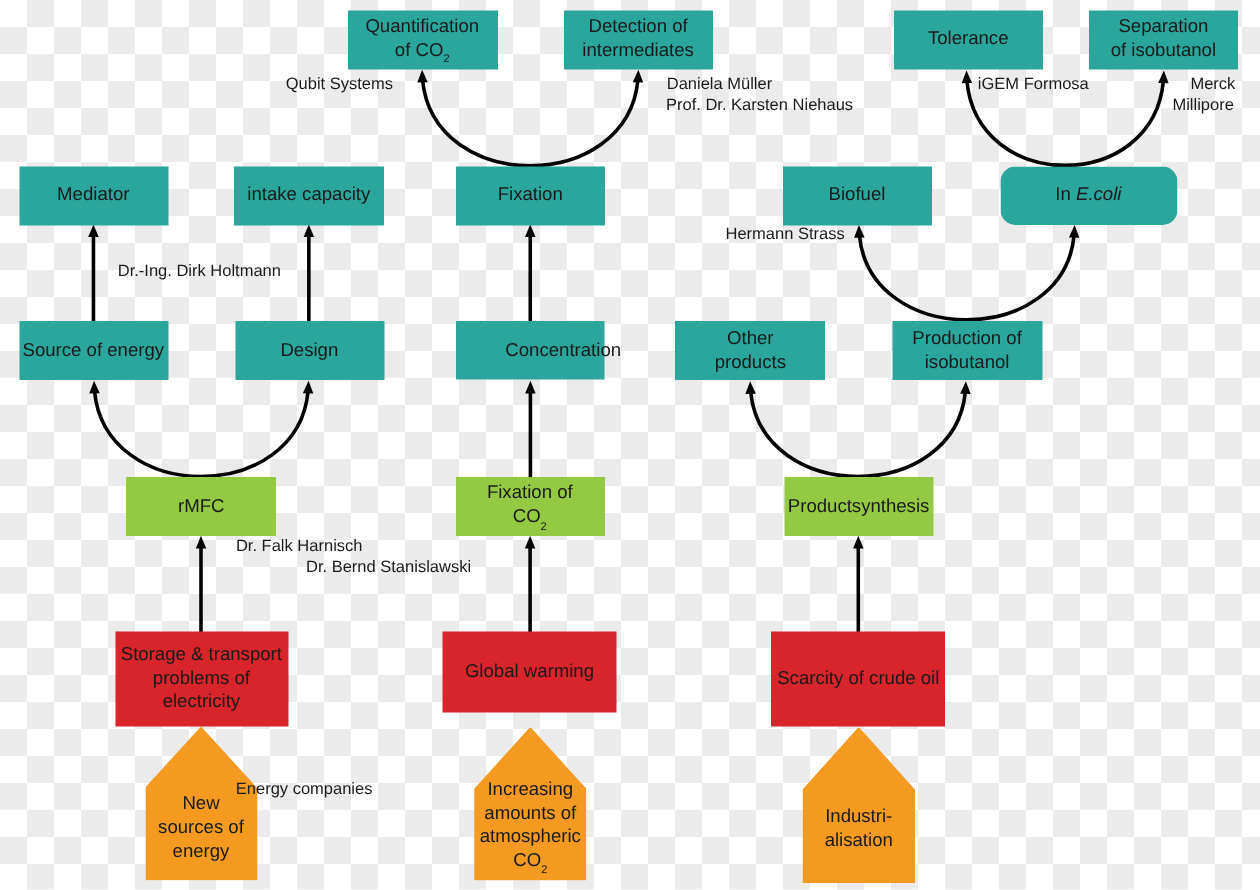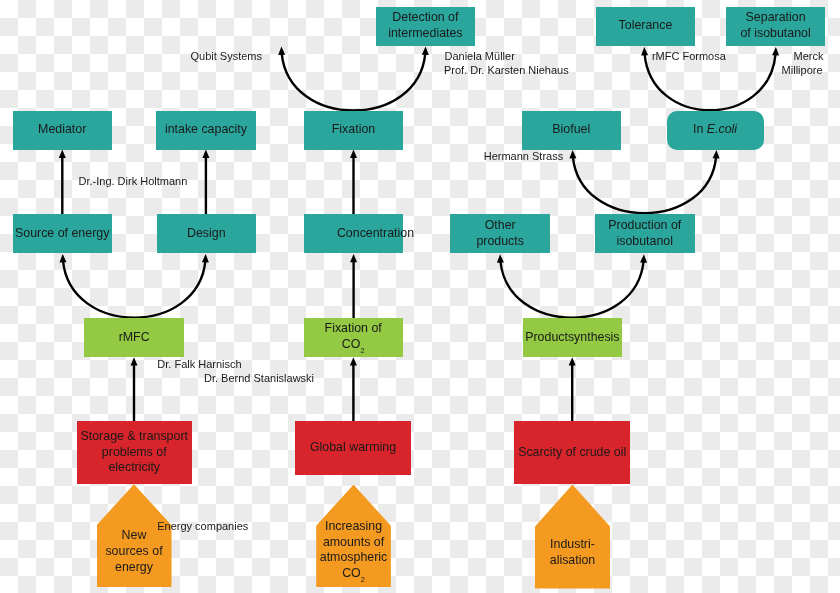--- a/index.html
+++ b/index.html
@@ -54,20 +54,26 @@
   <path class="ahead" d="M134.0,357.2L137.5,365.6L130.5,365.6Z"></path>
   <path class="ahead" d="M353.4,357.2L356.9,365.6L349.9,365.6Z"></path>
   <path class="ahead" d="M572.2,357.2L575.7,365.6L568.7,365.6Z"></path>
   <path class="ahead" d="M281.4,46.5L285.2,54.8L278.2,55.0ZM425.6,46.5L428.8,55.0L421.8,54.8Z"></path>
   <path class="ahead" d="M644.3,47.0L648.1,55.3L641.1,55.5ZM775.9,47.0L779.1,55.5L772.1,55.3Z"></path>
   <path class="ahead" d="M62.7,253.9L66.5,262.2L59.5,262.4ZM205.7,253.9L208.9,262.4L201.9,262.2Z"></path>
   <path class="ahead" d="M572.6,150.0L576.4,158.3L569.4,158.5ZM716.4,150.0L719.6,158.5L712.6,158.3Z"></path>
   <path class="ahead" d="M500.1,254.2L503.9,262.5L496.9,262.7ZM643.9,254.2L647.1,262.7L640.1,262.5Z"></path>
 </svg>
 
+<div class="node teal" style="left:231.5px;top:6.7px;width:100.0px;height:39.0px;">
+      <div>
+        <div class="ln">Quantification</div>
+        <div class="ln">of CO<span class="sub">2</span></div>
+      </div>
+    </div>
 <div class="node teal" style="left:375.7px;top:6.7px;width:99.4px;height:39.0px;">
       <div>
         <div class="ln">Detection of</div>
         <div class="ln">intermediates</div>
       </div>
     </div>
 <div class="node teal" style="left:595.7px;top:6.8px;width:99.6px;height:39.0px;">
       <div>
         <div class="ln">Tolerance</div>
       </div>
@@ -92,21 +98,21 @@
 <div class="node teal" style="left:303.9px;top:110.5px;width:99.2px;height:39.0px;">
       <div>
         <div class="ln">Fixation</div>
       </div>
     </div>
 <div class="node teal" style="left:521.6px;top:110.5px;width:99.4px;height:39.0px;">
       <div>
         <div class="ln">Biofuel</div>
       </div>
     </div>
-<div class="node teal" style="left:666.6px;top:110.5px;width:97px;height:39.0px;border-radius:10px;">
+<div class="node teal" style="left:666.6px;top:110.5px;width:118px;height:39.0px;border-radius:10px;">
       <div>
         <div class="ln">In <span class="it">E.coli</span></div>
       </div>
     </div>
 
 <div class="node teal" style="left:12.7px;top:214.0px;width:99.0px;height:39.4px;">
       <div>
         <div class="ln">Source of energy</div>
       </div>
     </div>
@@ -189,21 +195,21 @@
   <div class="shape" style="clip-path:polygon(50% 0, 100% 40.3%, 100% 100%, 0 100%, 0 40.3%);"></div>
   <div class="cap" style="bottom:20.4px;">
         <div class="ln">Industri-</div>
         <div class="ln">alisation</div>
       </div>
 </div>
 
 <div class="label" style="left:190.5px;top:49.0px;">Qubit Systems</div>
 <div class="label" style="left:444.5px;top:49.0px;">Daniela Müller</div>
 <div class="label" style="left:444.0px;top:63.2px;">Prof. Dr. Karsten Niehaus</div>
-<div class="label" style="left:651.9px;top:49.0px;">rMFC Formosa</div>
+<div class="label" style="left:651.9px;top:49.0px;">iGEM Formosa</div>
 <div class="label" style="left:781.6px;top:49.0px;padding-left:12px;">Merck</div>
 <div class="label" style="left:781.6px;top:63.2px;">Millipore</div>
 <div class="label" style="left:78.5px;top:174.0px;">Dr.-Ing. Dirk Holtmann</div>
 <div class="label" style="left:483.7px;top:148.9px;">Hermann Strass</div>
 <div class="label" style="left:157.3px;top:357.0px;">Dr. Falk Harnisch</div>
 <div class="label" style="left:157.0px;top:371.2px;margin-left:47px;">Dr. Bernd Stanislawski</div>
 <div class="label" style="left:157.2px;top:483.0px;margin-top:36px;">Energy companies</div>
 
 </div>
 

